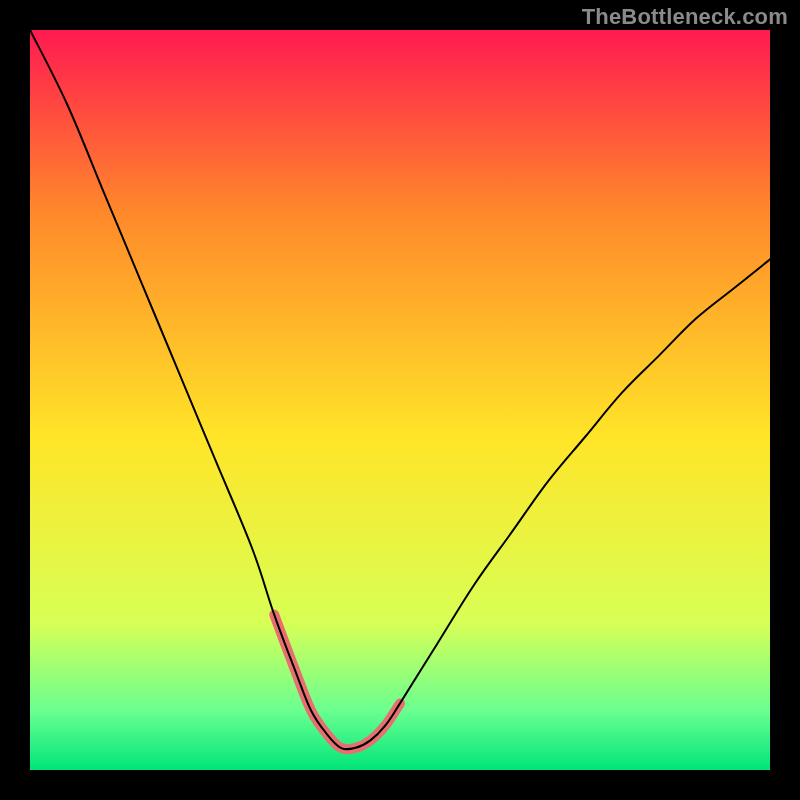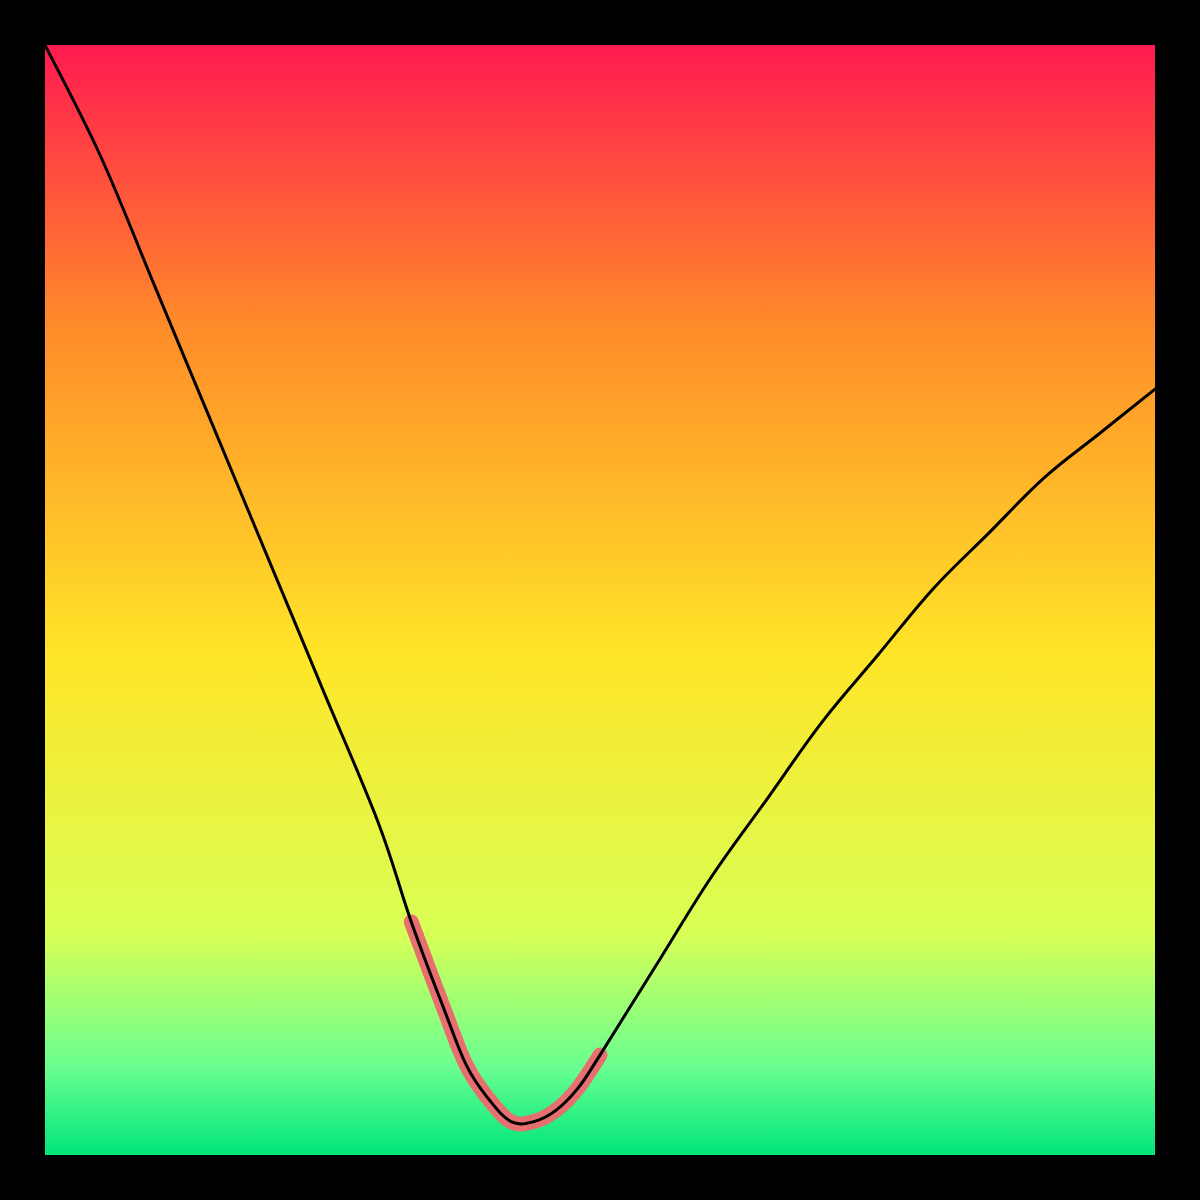--- a/index.html
+++ b/index.html
@@ -35,20 +35,21 @@
     top: 30px;
     width: 740px;
     height: 740px;
   }
   svg { display: block; }
 </style>
 </head>
 <body>
 
 <div class="frame">
+  <div class="watermark">TheBottleneck.com</div>
   <div class="plot">
     <svg id="chart-svg" width="740" height="740" viewBox="0 0 740 740">
       <defs>
         <linearGradient id="bg-grad" x1="0" y1="0" x2="0" y2="1">
             <stop offset="0%" stop-color="#ff1a50"></stop>
             <stop offset="25%" stop-color="#ff8a2a"></stop>
             <stop offset="55%" stop-color="#ffe528"></stop>
             <stop offset="80%" stop-color="#d8ff55"></stop>
             <stop offset="92%" stop-color="#6aff90"></stop>
             <stop offset="100%" stop-color="#00e57a"></stop>

